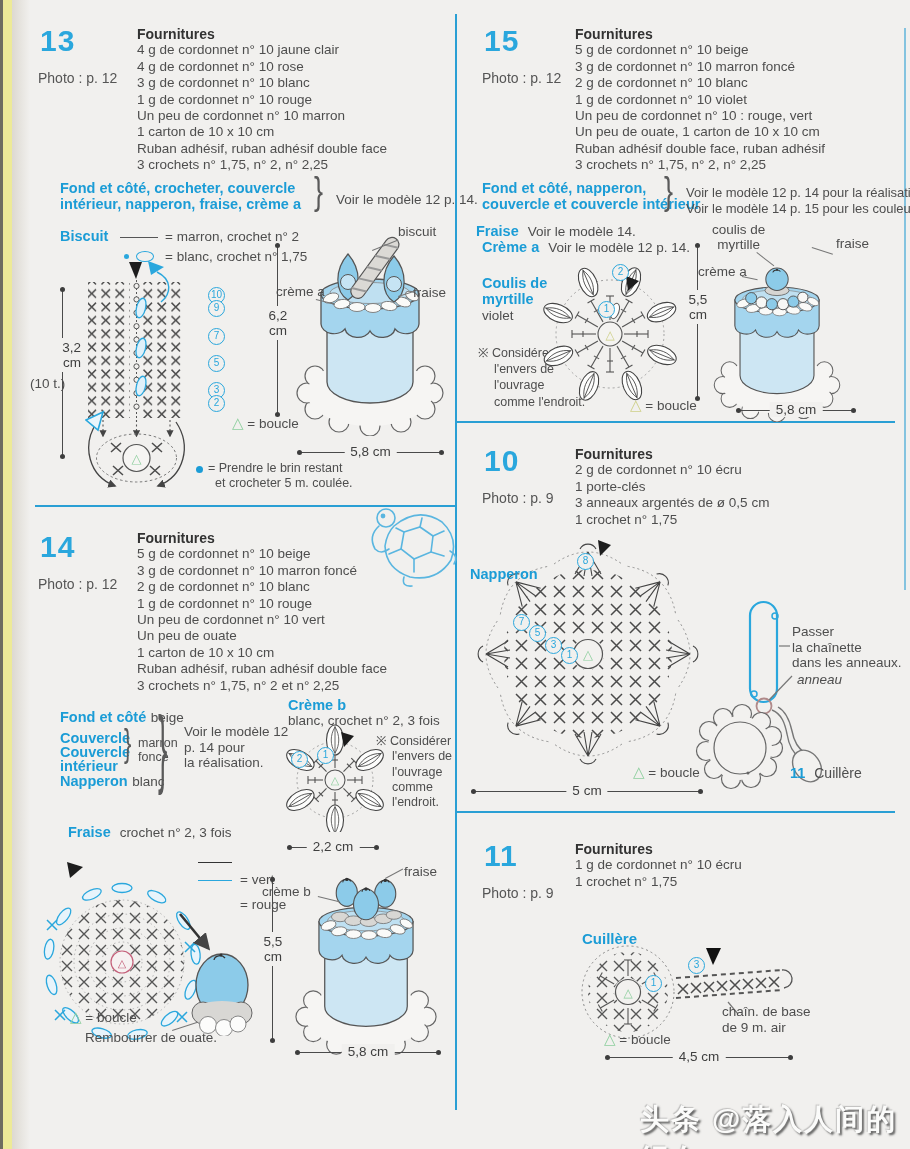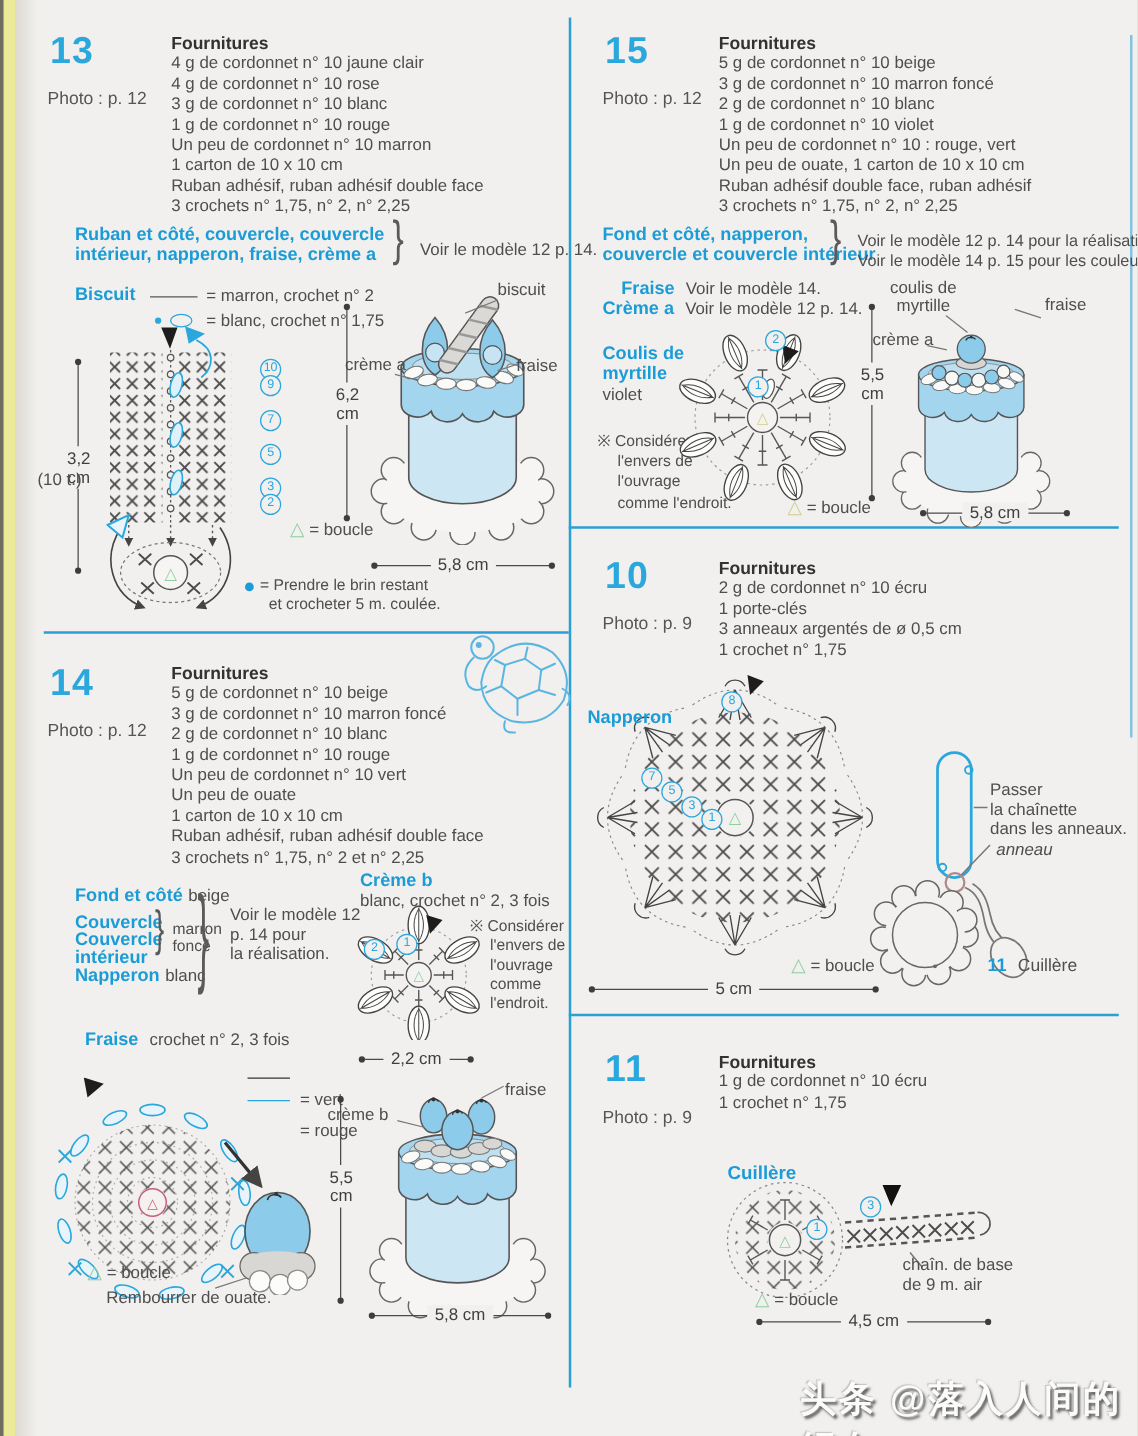--- a/index.html
+++ b/index.html
@@ -108,21 +108,21 @@
     <div>4 g de cordonnet n° 10 jaune clair</div>
     <div>4 g de cordonnet n° 10 rose</div>
     <div>3 g de cordonnet n° 10 blanc</div>
     <div>1 g de cordonnet n° 10 rouge</div>
     <div>Un peu de cordonnet n° 10 marron</div>
     <div>1 carton de 10 x 10 cm</div>
     <div>Ruban adhésif, ruban adhésif double face</div>
     <div>3 crochets n° 1,75, n° 2, n° 2,25</div>
   </div>
   <div class="abs bl" style="left:60px;top:181px;line-height:15.5px;">
-    <div>Ruban et côté, couvercle, couvercle</div>
+    <div>Fond et côté, crocheter, couvercle</div>
     <div>intérieur, napperon, fraise, crème a</div>
   </div>
   <div class="abs brace" style="left:314px;top:178px;font-size:27px;transform:scaleY(1.45);">}</div>
   <div class="abs gr" style="left:336px;top:192px;">Voir le modèle 12 p. 14.</div>
 
   <div class="abs bl" style="left:60px;top:228px;">Biscuit</div>
   <div class="abs" style="left:120px;top:237px;width:38px;border-top:1.5px solid #555;"></div>
   <div class="abs gr" style="left:165px;top:229px;">= marron, crochet n° 2</div>
   <div class="abs" style="left:124px;top:254px;width:5px;height:5px;border-radius:50%;background:#2aa7dd;"></div>
   <div class="abs" style="left:136px;top:251px;width:16px;height:9px;border:1.5px solid #2aa7dd;border-radius:50%;"></div>
@@ -173,21 +173,21 @@
     <polygon points="1,160 18,152 13,170" fill="#eaf5fb" stroke="#2aa7dd" stroke-width="1.6"></polygon>
   </svg>
   <span class="cnum" style="left:208px;top:287px;">10</span>
   <span class="cnum" style="left:208px;top:300px;">9</span>
   <span class="cnum" style="left:208px;top:328px;">7</span>
   <span class="cnum" style="left:208px;top:355px;">5</span>
   <span class="cnum" style="left:208px;top:382px;">3</span>
   <span class="cnum" style="left:208px;top:395px;">2</span>
 
   <div class="dimv" style="left:62px;top:288px;height:170px;"></div>
-  <div class="abs dimvlab" style="left:44px;top:357px;width:36px;">
+  <div class="abs dimvlab" style="left:44px;top:338px;width:36px;text-align:right;">
     <div>3,2</div>
       <div>cm</div>
   </div>
   <div class="abs gr" style="left:30px;top:376px;">(10 t.)</div>
 
   <div class="abs gr" style="left:232px;top:414px;">
     <span class="tri">△</span> <span>= boucle</span>
   </div>
   <div class="abs" style="left:196px;top:466px;width:7px;height:7px;border-radius:50%;background:#1b9cd6;"></div>
   <div class="abs gr sm" style="left:208px;top:461px;line-height:15px;">
@@ -504,21 +504,21 @@
   </div>
   <div class="abs bl" style="left:482px;top:181px;line-height:15.5px;">
     <div>Fond et côté, napperon,</div>
     <div>couvercle et couvercle intérieur</div>
   </div>
   <div class="abs brace" style="left:664px;top:178px;font-size:27px;transform:scaleY(1.45);">}</div>
   <div class="abs gr" style="left:686px;top:185px;line-height:15.5px;font-size:13px;">
     <div>Voir le modèle 12 p. 14 pour la réalisation.</div>
     <div>Voir le modèle 14 p. 15 pour les couleurs.</div>
   </div>
-  <div class="abs" style="left:497px;top:222px;">
+  <div class="abs" style="left:476px;top:222px;">
     <span class="bl">Fraise</span>&nbsp;
     <span class="gr">Voir le modèle 14.</span>
   </div>
   <div class="abs" style="left:482px;top:238px;">
     <span class="bl">Crème a</span>&nbsp;
     <span class="gr">Voir le modèle 12 p. 14.</span>
   </div>
   <div class="abs bl" style="left:482px;top:276px;line-height:15.5px;">
     <div>Coulis de</div>
     <div>myrtille</div>

